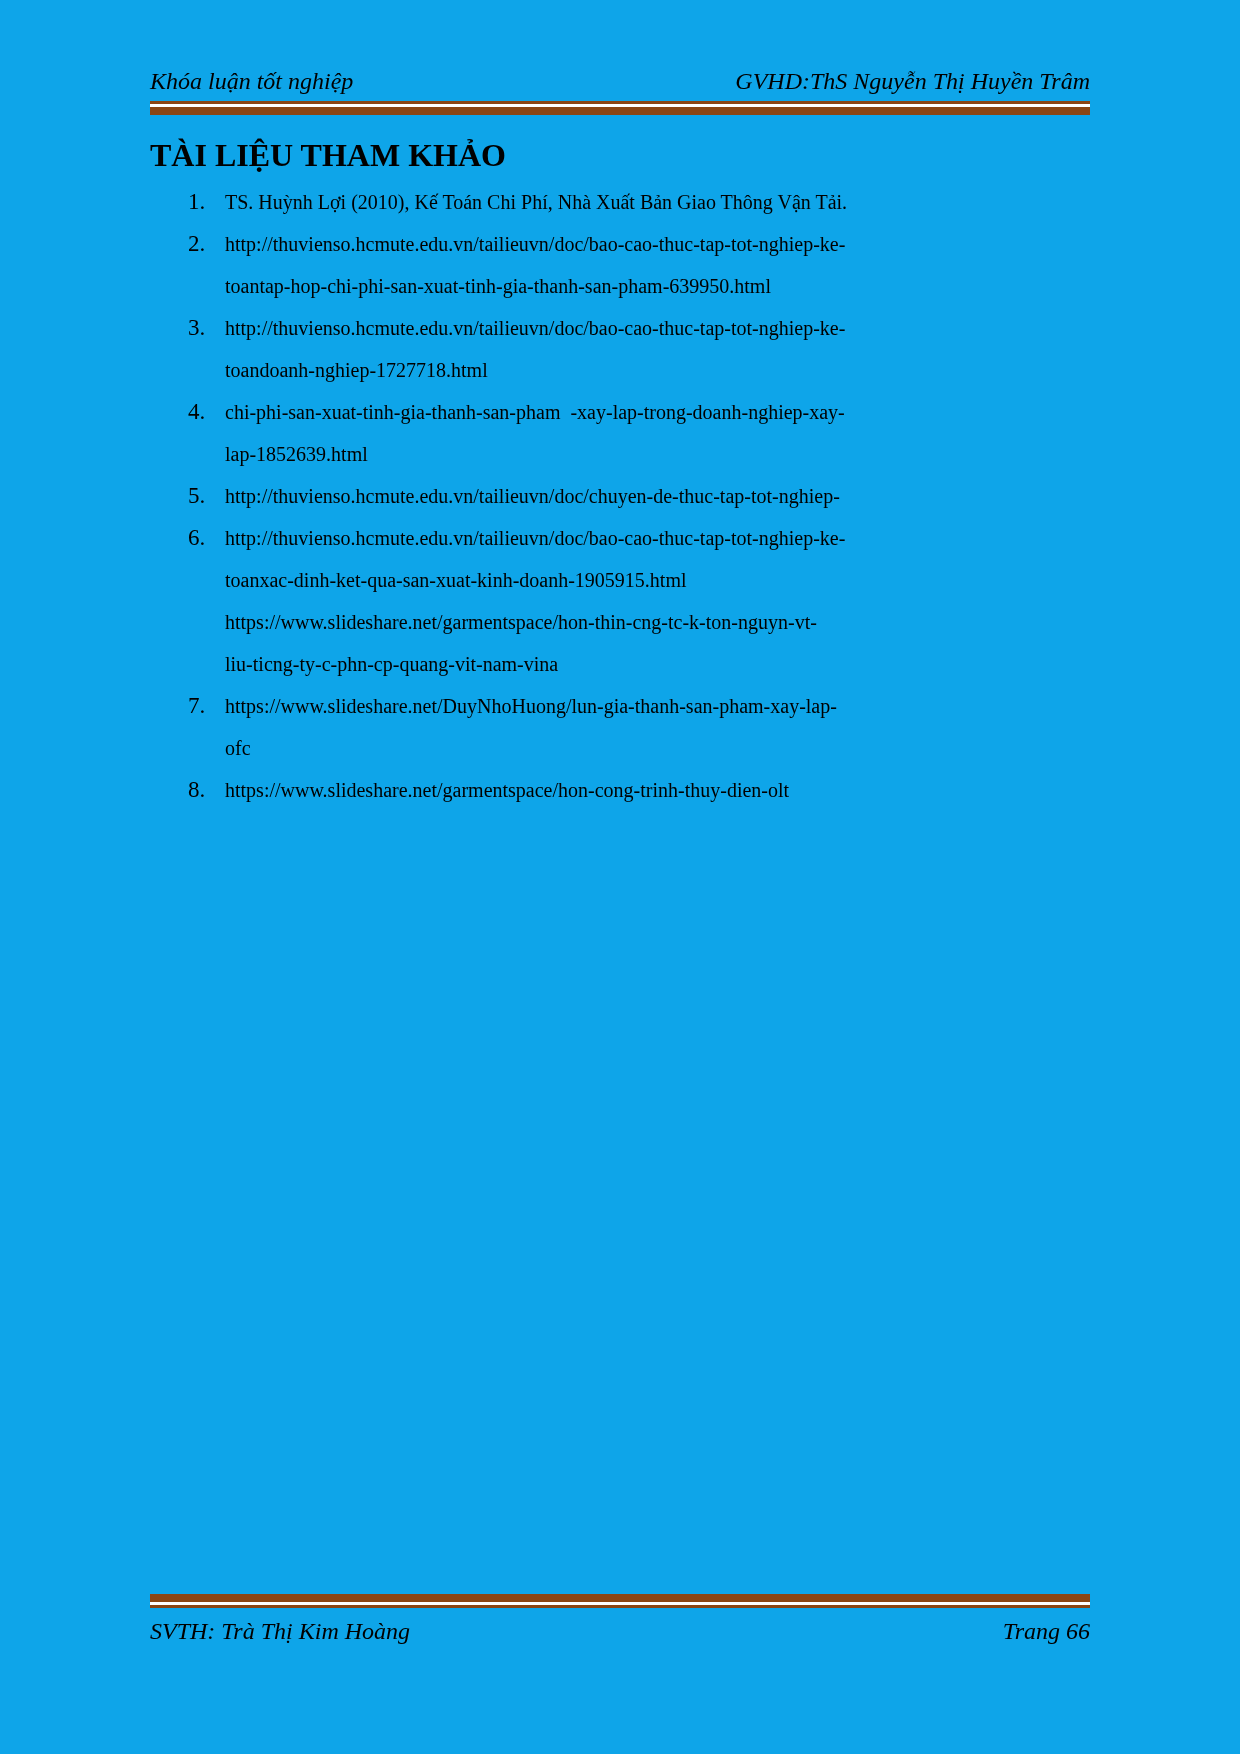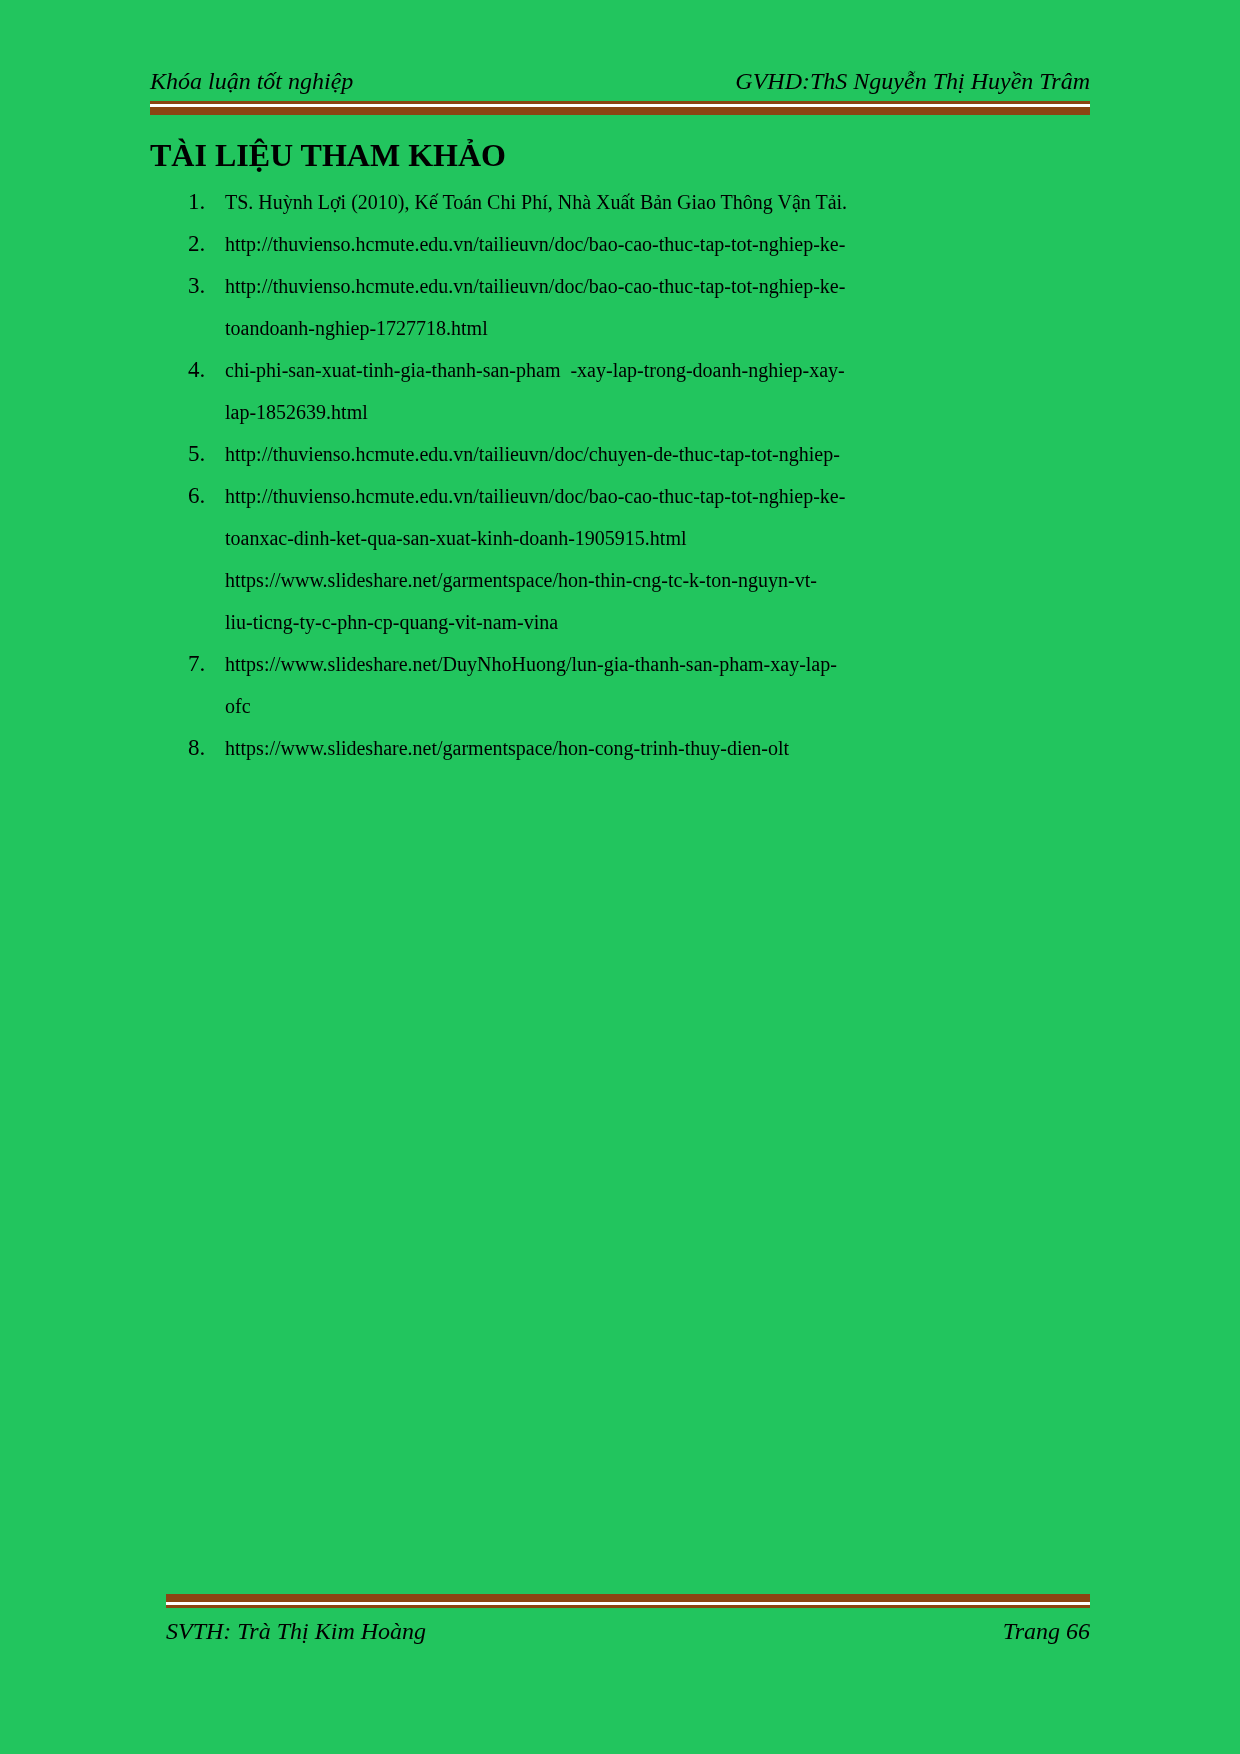--- a/index.html
+++ b/index.html
@@ -4,21 +4,21 @@
 <style>
   html, body {
     margin: 0;
     padding: 0;
     background: #ffffff;
   }
   .page {
     position: relative;
     width: 1240px;
     height: 1754px;
-    background: #22c55e;
+    background: #0ea5e9;
     font-family: "Liberation Serif", serif;
     color: #000000;
     overflow: hidden;
   }
   .content {
     margin-left: 150px;
     margin-right: 150px;
   }
   
   .page-header {
@@ -65,21 +65,21 @@
     flex: 1;
   }
   .ref-line {
     font-size: 20px;
     line-height: 42px;
     white-space: pre-wrap;
   }
   
   .page-footer {
     position: absolute;
-    left: 166px;
+    left: 150px;
     right: 150px;
     top: 1594px;
   }
   .footer-row {
     display: flex;
     justify-content: space-between;
     align-items: baseline;
     font-style: italic;
     font-size: 24px;
     line-height: 34px;
@@ -111,20 +111,21 @@
     <span class="ref-number">1.</span>
     <div class="ref-lines">
             <div class="ref-line">TS. Huỳnh Lợi (2010), Kế Toán Chi Phí, Nhà Xuất Bản Giao Thông Vận Tải.</div>
           </div>
   </div>
 
   <div class="ref-item">
     <span class="ref-number">2.</span>
     <div class="ref-lines">
             <div class="ref-line">http://thuvienso.hcmute.edu.vn/tailieuvn/doc/bao-cao-thuc-tap-tot-nghiep-ke-</div>
+            <div class="ref-line">toantap-hop-chi-phi-san-xuat-tinh-gia-thanh-san-pham-639950.html</div>
           </div>
   </div>
 
   <div class="ref-item">
     <span class="ref-number">3.</span>
     <div class="ref-lines">
             <div class="ref-line">http://thuvienso.hcmute.edu.vn/tailieuvn/doc/bao-cao-thuc-tap-tot-nghiep-ke-</div>
             <div class="ref-line">toandoanh-nghiep-1727718.html</div>
           </div>
   </div>

